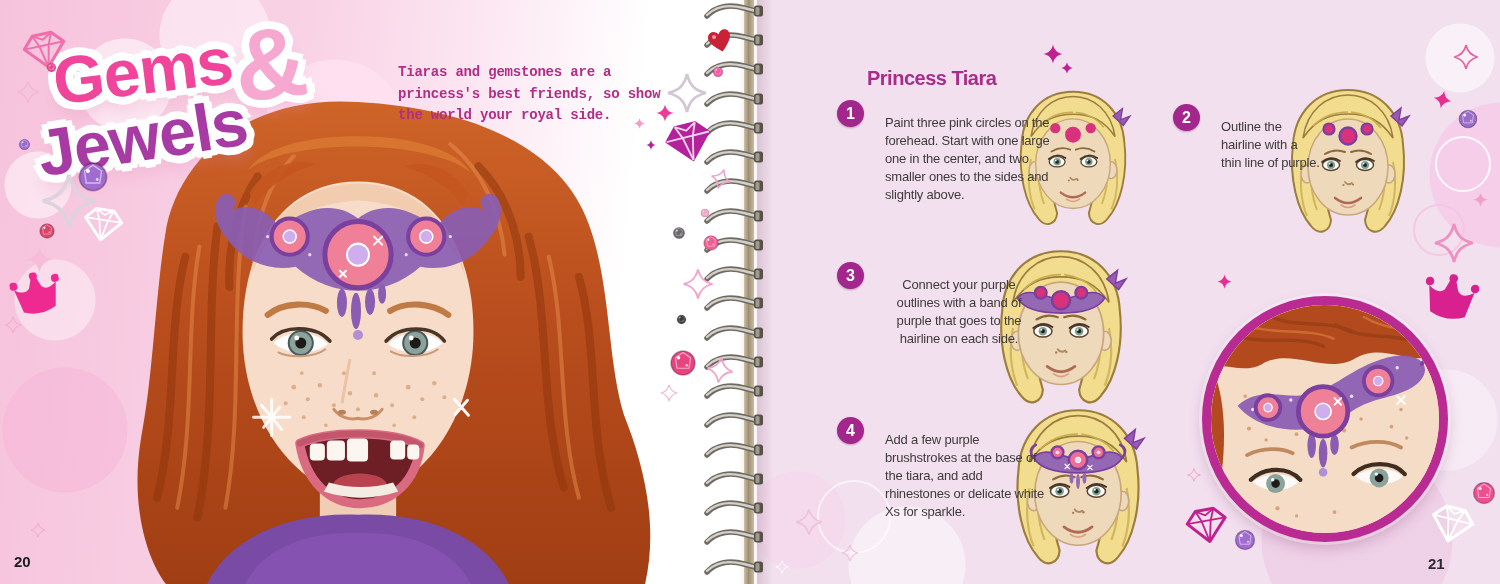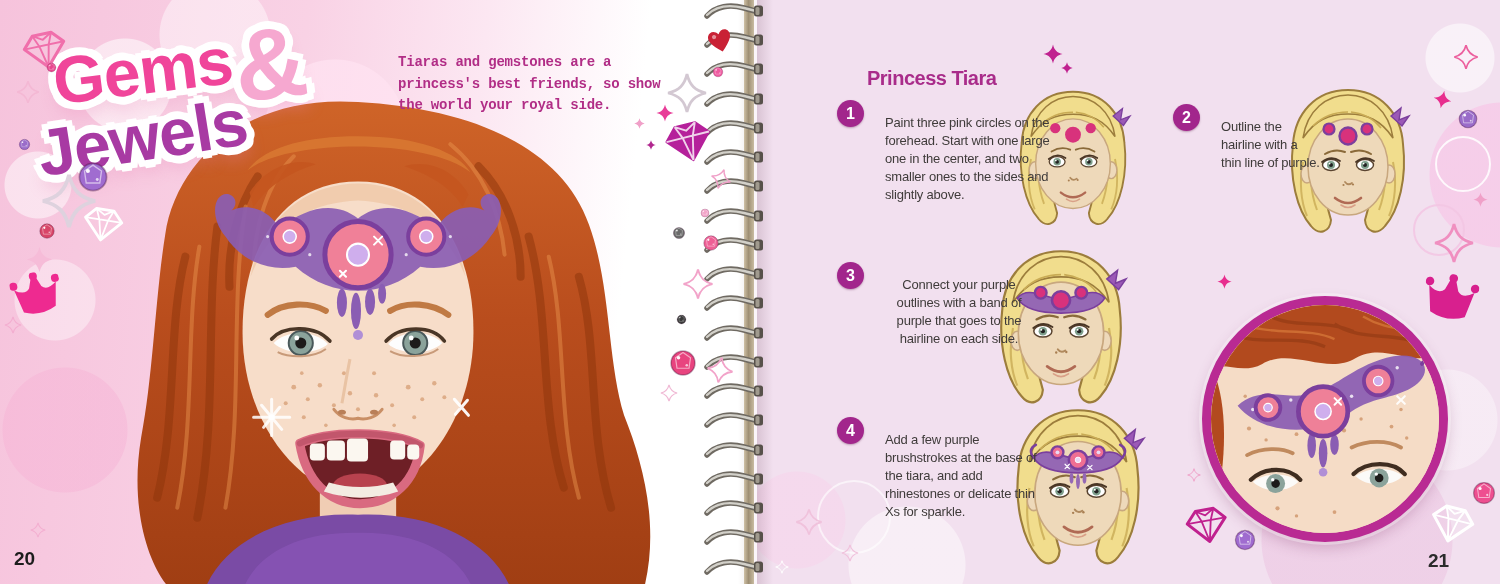--- a/index.html
+++ b/index.html
@@ -32,25 +32,25 @@
   .gj-title .outline{
     text-shadow:
       -6px -6px 0 #fff,0 -8px 0 #fff,6px -6px 0 #fff,-8px 0 0 #fff,8px 0 0 #fff,
       -6px 6px 0 #fff,0 8px 0 #fff,6px 6px 0 #fff,-4px -4px 0 #fff,4px 4px 0 #fff,
       4px -4px 0 #fff,-4px 4px 0 #fff,0 12px 16px rgba(233,130,180,.45);
   }
   .gems{font-size:66px;color:#f0459a;}
   .amp{font-size:100px;color:#f6a8d0;vertical-align:-20px;margin-left:2px;}
   .jewels{display:block;font-size:66px;color:#a83aa3;margin:-26px 0 0 -24px;transform:rotate(-2deg);}
   .intro{
-    position:absolute;left:398px;top:38px;width:272px;z-index:6;
+    position:absolute;left:398px;top:48px;width:272px;z-index:6;
     font-family:"Liberation Mono",monospace;font-weight:bold;
     font-size:14px;line-height:1.55;color:#b12d86;letter-spacing:-.2px;
   }
-  .pagenum{position:absolute;font-weight:bold;font-size:19px;color:#1c1c1c;z-index:9;}
+  .pagenum{position:absolute;font-weight:bold;font-size:15px;color:#1c1c1c;z-index:9;}
   .pn-left{left:14px;bottom:14px;}
   
   .page-edge{
     position:absolute;left:744px;top:0;width:10px;height:584px;z-index:4;
     background:linear-gradient(90deg,#cfc1a6,#9e8f74 45%,#c9bca1);
   }
   .spiral{position:absolute;left:704px;top:0;width:66px;height:584px;z-index:5;}
   
   .right-page{
     position:absolute;left:754px;top:0;width:746px;height:584px;overflow:hidden;
@@ -422,21 +422,21 @@
   <div class="step s2">
     <span class="step-badge">2</span>
     <p class="step-text">Outline the hairline with a thin line of purple.</p>
   </div>
   <div class="step s3">
     <span class="step-badge">3</span>
     <p class="step-text">Connect your purple outlines with a band of purple that goes to the hairline on each side.</p>
   </div>
   <div class="step s4">
     <span class="step-badge">4</span>
-    <p class="step-text">Add a few purple brushstrokes at the base of the tiara, and add rhinestones or delicate thin Xs for sparkle.</p>
+    <p class="step-text">Add a few purple brushstrokes at the base of the tiara, and add rhinestones or delicate white Xs for sparkle.</p>
   </div>
 
   <svg class="face f1" viewBox="0 0 150 160">
       <use href="#face-base"></use>
       <use href="#paint-step1"></use>
     </svg>
   <svg class="face f2" viewBox="0 0 150 160">
       <use href="#face-base"></use>
       <use href="#paint-step2"></use>
     </svg>

